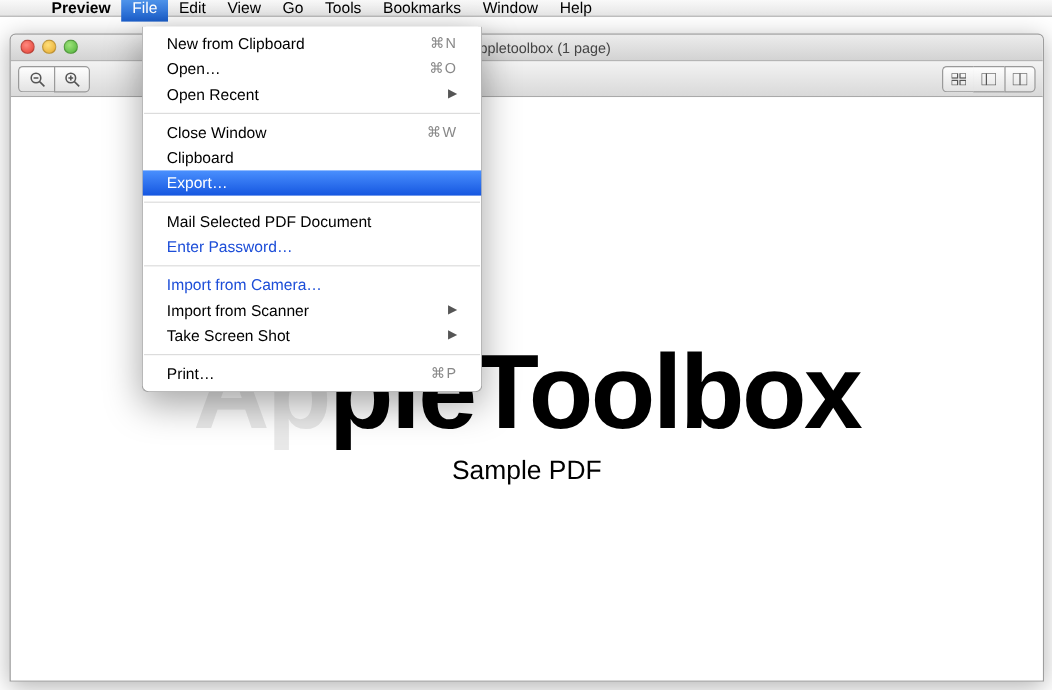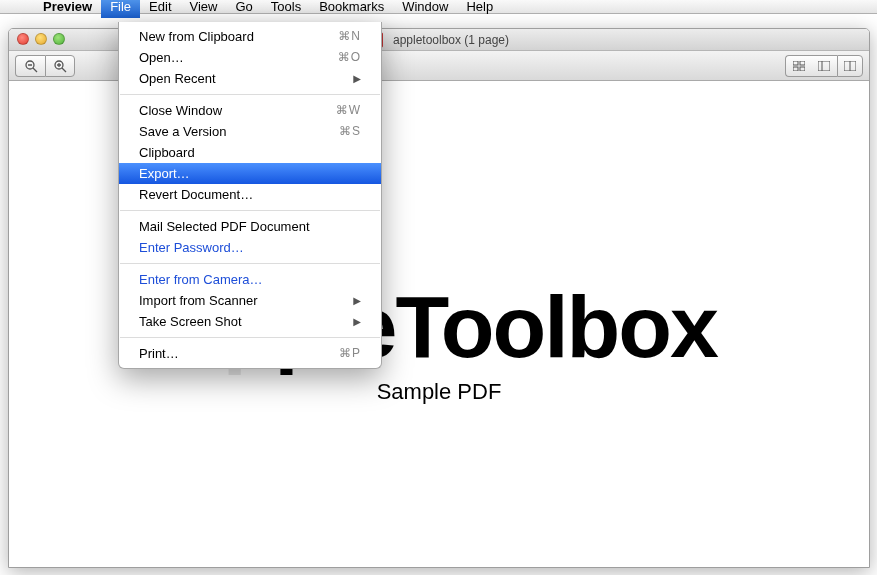--- a/index.html
+++ b/index.html
@@ -107,21 +107,21 @@
     text-align: center;
     font-size: 22px;
     color: #000;
   }
   
   
   .dropdown {
     position: absolute;
     left: 118px;
     top: 22px;
-    width: 264px;
+    width: 284px;
     background: #fff;
     border: 1px solid #a7a7a7;
     border-top: none;
     border-radius: 0 0 6px 6px;
     box-shadow: 0 10px 30px rgba(0,0,0,.35);
     padding: 4px 0;
     font-size: 13px;
     z-index: 100;
   }
   .dd-item {
@@ -229,42 +229,35 @@
   <div class="dd-item">
     <span>Open Recent</span>
     <span class="submenu-arrow">▶</span>
   </div>
   <div class="dd-sep"></div>
   <div class="dd-item">
     <span>Close Window</span>
     <span class="dd-shortcut">⌘W</span>
   </div>
   <div class="dd-item">
-    <span>Save a Version</span>
-    <span class="dd-shortcut">⌘S</span>
-  </div>
-  <div class="dd-item">
     <span>Clipboard</span>
   </div>
   <div class="dd-item highlight">
     <span>Export…</span>
   </div>
-  <div class="dd-item">
-    <span>Revert Document…</span>
-  </div>
   <div class="dd-sep"></div>
   <div class="dd-item">
     <span>Mail Selected PDF Document</span>
   </div>
   <div class="dd-item disabled">
     <span>Enter Password…</span>
   </div>
   <div class="dd-sep"></div>
   <div class="dd-item disabled">
-    <span>Enter from Camera…</span>
+    <span>Import from Camera…</span>
   </div>
   <div class="dd-item">
     <span>Import from Scanner</span>
     <span class="submenu-arrow">▶</span>
   </div>
   <div class="dd-item">
     <span>Take Screen Shot</span>
     <span class="submenu-arrow">▶</span>
   </div>
   <div class="dd-sep"></div>

